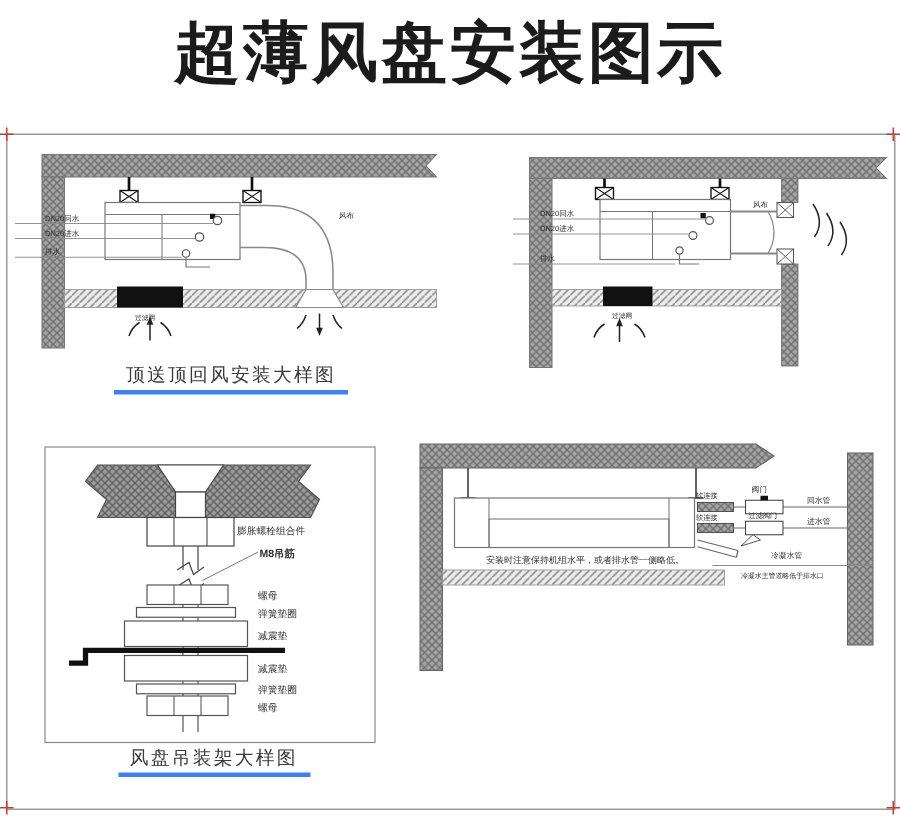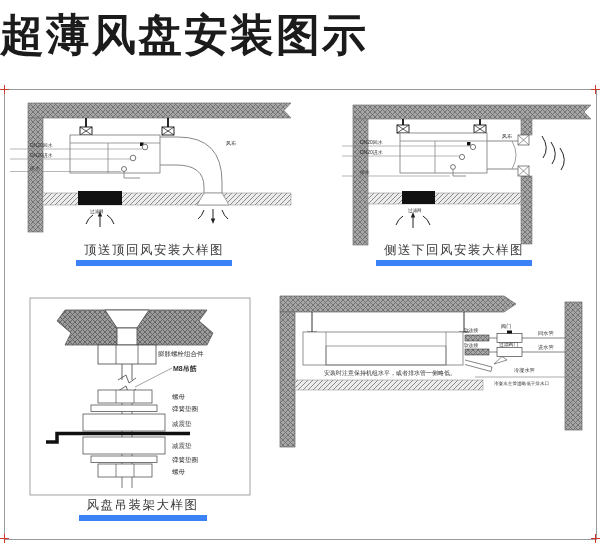--- a/index.html
+++ b/index.html
@@ -2,21 +2,21 @@
 <html><head>
 <meta charset="utf-8">
 <style>
   html,body{margin:0;padding:0;background:#ffffff;}
   #stage{
     position:relative;width:600px;height:555px;background:#ffffff;
     font-family:"Liberation Sans","DejaVu Sans",sans-serif;overflow:hidden;
   }
   
   .main-title{
-    position:absolute;left:0;top:6px;width:600px;text-align:left;
+    position:absolute;left:0;top:6px;width:600px;text-align:center;
     font-size:44px;font-weight:900;color:#1b1b1b;letter-spacing:2px;
   }
   
   .frame{
     position:absolute;left:4px;top:89px;width:591px;height:449px;
     border:1px solid #9a9a9a;background:#ffffff;
   }
   .corner{position:absolute;width:9px;height:9px;}
   .corner::before{content:"";position:absolute;left:4px;top:0;width:1px;height:9px;background:#cc3b30;}
   .corner::after{content:"";position:absolute;left:0;top:4px;width:9px;height:1px;background:#cc3b30;}
@@ -25,21 +25,21 @@
   
   svg{position:absolute;overflow:visible;}
   #svg-d1{left:8px;top:92px;}
   #svg-d2{left:310px;top:92px;}
   #svg-d3{left:25px;top:292px;}
   #svg-d4{left:278px;top:285px;}
   svg text{fill:#2f2f2f;font-family:"Liberation Sans","DejaVu Sans",sans-serif;}
   .caption{
     position:absolute;text-align:center;font-size:12.5px;color:#3a3a3a;letter-spacing:1.5px;
   }
-  .caption span{border-bottom:6px solid #3b82f6;padding:0 8px 3px;text-align:right;}
+  .caption span{border-bottom:3px solid #3b82f6;padding:0 8px 3px;text-align:right;}
   .cap-d1{left:8px;top:242px;width:292px;}
   .cap-d2{left:310px;top:242px;width:288px;}
   .cap-d3{left:25px;top:497px;width:235px;}
   .cap-d4{left:278px;top:498px;width:322px;}
 </style>
 </head>
 <body>
 
 <div id="stage">
 
@@ -176,23 +176,20 @@
     <g stroke="#222" stroke-width="1" fill="none">
       <path d="M86,133 Q88,127 93,124"></path>
       <path d="M103,136 V125"></path>
       <polygon points="103,120 100.8,125.5 105.2,125.5" fill="#222" stroke="none"></polygon>
       <path d="M120,133 Q118,127 113,124"></path>
       <path d="M232,44 Q240,56 233,66"></path>
       <path d="M241,50 Q249,62 242,72"></path>
       <path d="M250,56 Q258,68 251,78"></path>
     </g>
   </svg>
-  <div class="caption cap-d2">
-    <span>侧送下回风安装大样图</span>
-  </div>
 
   <svg id="svg-d3" width="235" height="205" viewBox="0 0 235 205">
     <defs>
       <pattern id="ch3" width="5" height="5" patternUnits="userSpaceOnUse">
         <rect width="5" height="5" fill="#9c9c9c"></rect>
         <path d="M0 5L5 0M0 0L5 5" stroke="#5f5f5f" stroke-width="0.9"></path>
       </pattern>
     </defs>
     <rect x="5" y="6" width="220" height="197" fill="none" stroke="#8a8a8a" stroke-width="0.8"></rect>
     <g>

